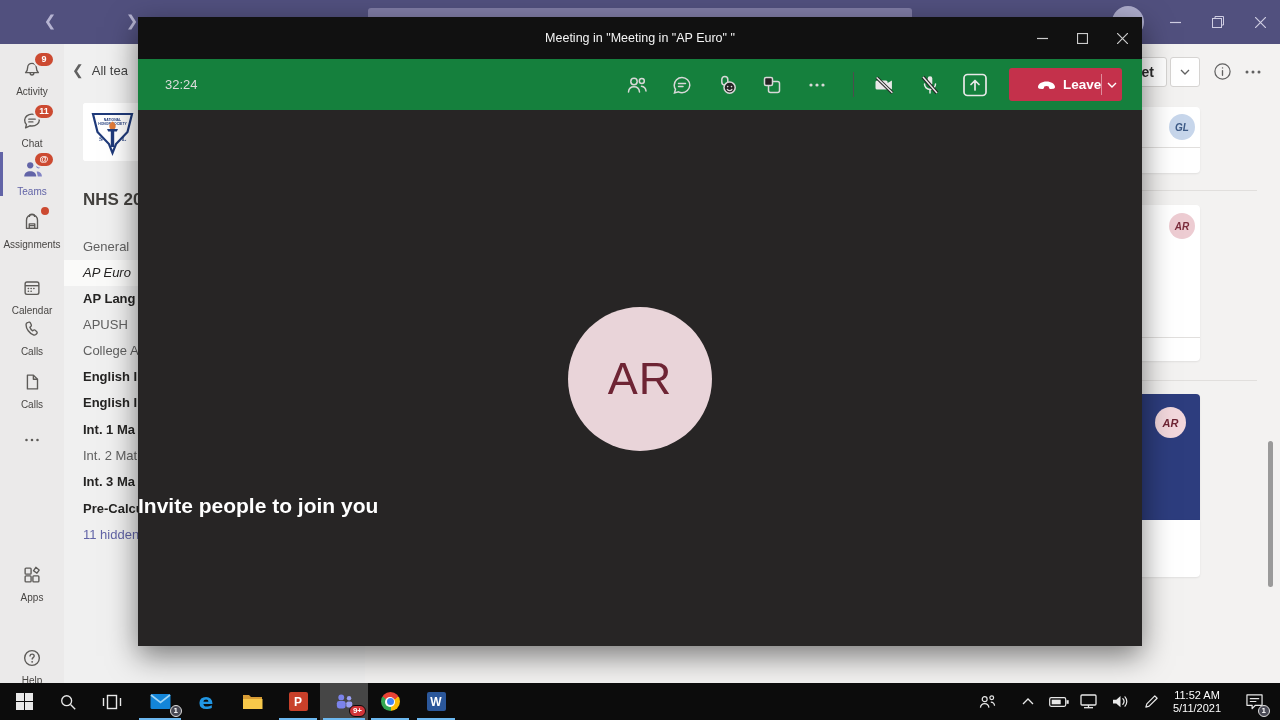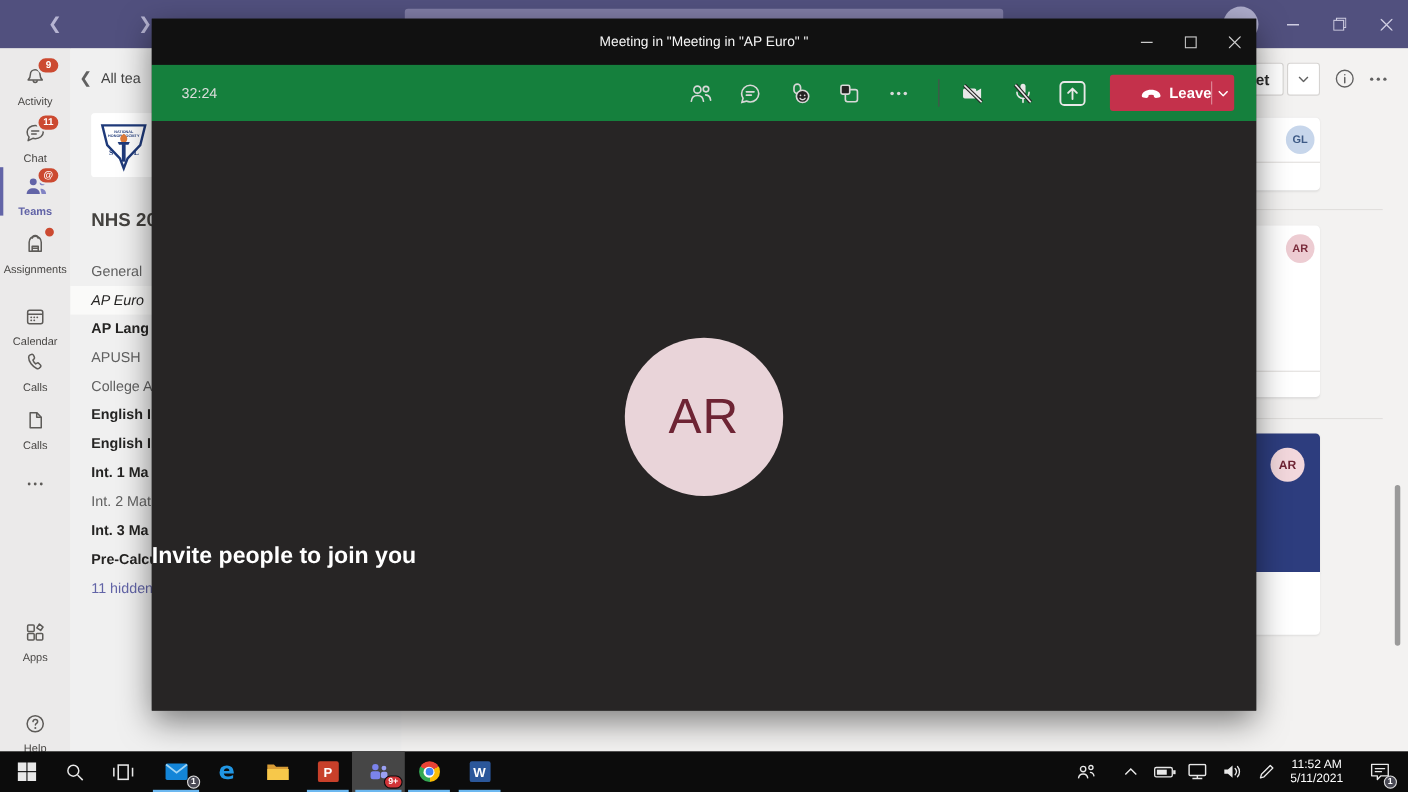--- a/index.html
+++ b/index.html
@@ -13,21 +13,21 @@
   #search-pill{position:absolute;left:368px;top:8px;width:544px;height:28px;border-radius:3px;background:#807da6;}
   #top-avatar{position:absolute;left:1112px;top:6px;width:32px;height:32px;border-radius:50%;background:#aeadcd;}
   .win-ctl{position:absolute;top:0;width:42px;height:44px;display:flex;align-items:center;justify-content:center;}
   .win-ctl svg{display:block;}
 
   
   #rail{position:absolute;left:0;top:44px;width:64px;height:639px;background:#ebeaea;}
   .rail-item{position:absolute;left:0;width:64px;text-align:center;color:#484644;}
   .rail-ico{position:relative;display:inline-block;width:22px;height:22px;}
   .rail-lbl{font-size:10px;margin-top:2px;color:#484644;}
-  .rail-item.sel .rail-lbl{color:#6264a7;font-weight:bold;}
+  .rail-item.sel .rail-lbl{color:#6264a7;}
   .badge{position:absolute;top:-7px;left:12px;min-width:10px;padding:1px 4px;background:#cc4a31;color:#fff;
          font-size:9px;font-weight:bold;line-height:11px;border-radius:9px;border:2px solid #ebeaea;}
   .badge.dot{min-width:4px;width:8px;height:8px;padding:0;border-radius:50%;left:18px;top:-6px;}
   #rail-indicator{position:absolute;left:0;top:108px;width:3px;height:44px;background:#6264a7;}
 
   
   #chpanel{position:absolute;left:64px;top:44px;width:301px;height:639px;background:#f0f0f0;}
   #chpanel-header{position:absolute;left:8px;top:18px;font-size:13px;color:#424242;display:flex;align-items:center;gap:8px;}
   #chpanel-header .chev{color:#616161;font-size:14px;}
   #team-logo{position:absolute;left:19px;top:59px;width:59px;height:58px;background:#fff;border-radius:3px;}
@@ -37,21 +37,21 @@
   .ch.bold{font-weight:bold;color:#252423;}
   .ch.active{background:#fafaf9;font-style:italic;color:#252423;}
   .ch.link{color:#6264a7;}
 
   
   #content-bg{position:absolute;left:365px;top:44px;width:915px;height:639px;background:#f3f2f1;}
   .btn-white{position:absolute;background:#fff;border:1px solid #d6d4d2;border-radius:3px;box-sizing:border-box;
              display:flex;align-items:center;justify-content:center;font-size:14px;color:#2b2b2b;}
   .card{position:absolute;background:#fff;border-radius:4px;box-shadow:0 1px 2px rgba(0,0,0,.08);}
   .mini-avatar{position:absolute;border-radius:50%;display:flex;align-items:center;justify-content:center;
-               font-size:10px;font-weight:bold;}
+               font-size:10px;font-weight:bold;font-style:italic;}
   .hdiv{position:absolute;height:1px;background:#e1dfdd;}
   #scrollbar{position:absolute;left:1268px;top:441px;width:5px;height:146px;background:#9a9a9a;border-radius:3px;}
 
   
   #meet-win{position:absolute;left:138px;top:17px;width:1004px;height:629px;background:#272525;
             box-shadow:0 10px 28px rgba(0,0,0,.5);}
   #mw-titlebar{position:absolute;left:0;top:0;width:1004px;height:42px;background:#111111;}
   #mw-title{position:absolute;left:0;top:0;width:100%;height:42px;line-height:42px;text-align:center;
             font-size:12.5px;color:#f5f5f5;}
   #mw-controls{position:absolute;right:0;top:0;height:42px;display:flex;}

